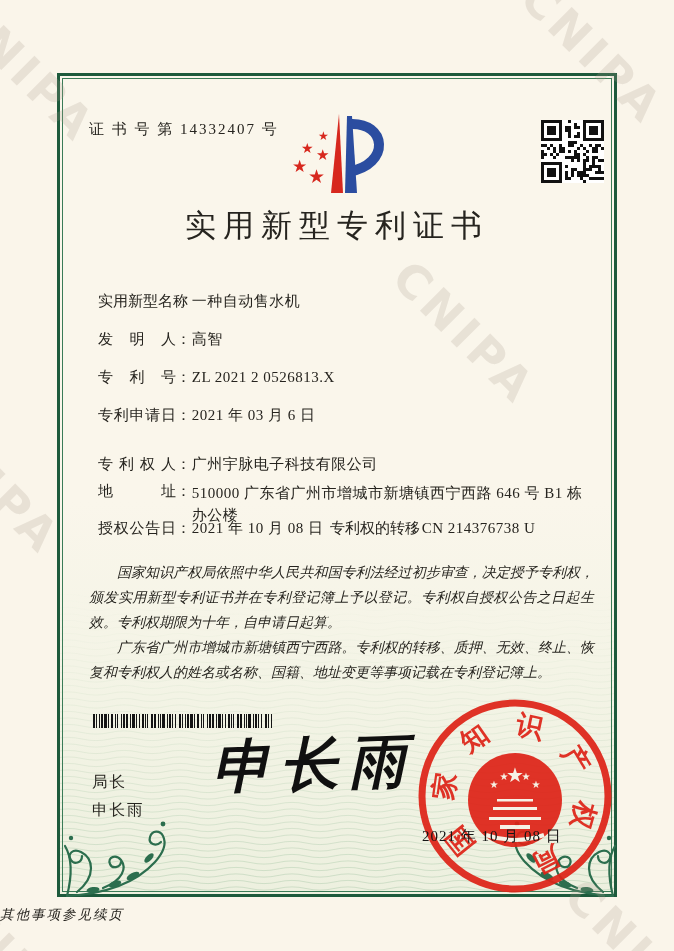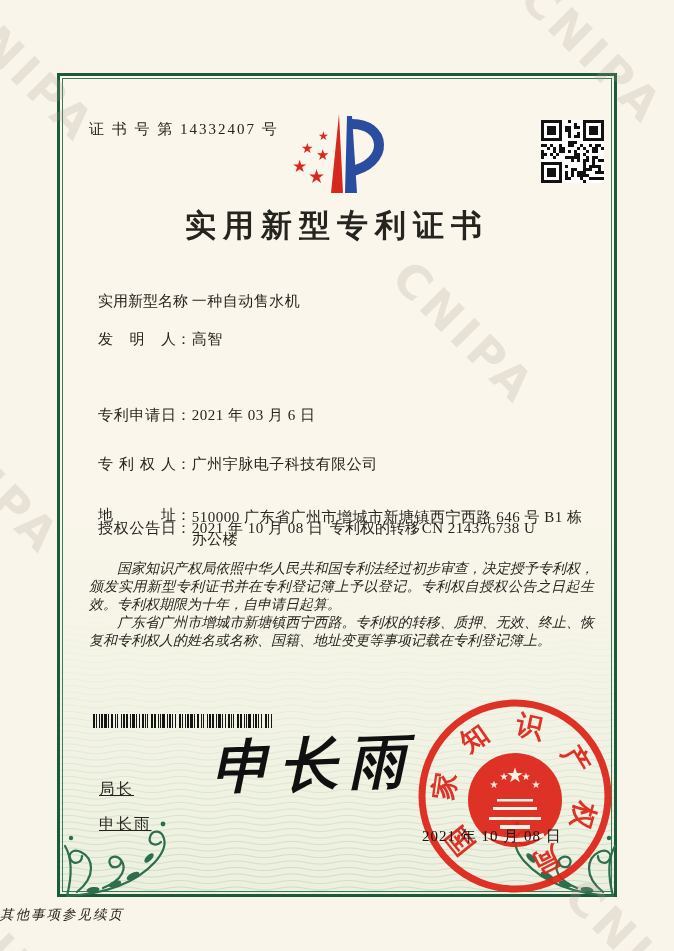--- a/index.html
+++ b/index.html
@@ -22,36 +22,36 @@
     box-sizing:border-box;border:3px solid #1d5a3c;z-index:1;
     background:linear-gradient(180deg,#faf6eb 0%,#faf6eb 52%,#f4f4e6 72%,#edf0df 100%);
   }
   .frame-inner{position:absolute;inset:2px;border:1px solid #3a7b57;pointer-events:none;}
   #waves{position:absolute;left:0;top:0;width:554px;height:818px;z-index:0;}
   .content{position:absolute;inset:0;z-index:3;}
   .cert-no{position:absolute;left:29px;top:44px;font-size:15px;letter-spacing:2px;}
   .logo{position:absolute;left:226px;top:36px;}
   .qr{position:absolute;left:481px;top:44px;}
   .title{position:absolute;left:0;top:129px;width:100%;text-align:center;
-    font-size:31px;font-weight:700;letter-spacing:7px;}
+    font-size:31px;font-weight:400;letter-spacing:7px;}
   .row{position:absolute;left:38px;width:522px;font-size:15px;white-space:nowrap;}
   .lbl{display:inline-block;width:78px;text-align:justify;text-align-last:justify;
     -moz-text-align-last:justify;vertical-align:top;}
   .colon{display:inline-block;margin-right:-3px;}
   .val{letter-spacing:.5px;}
   .val-wrap{display:inline-block;width:402px;white-space:normal;line-height:22px;
     vertical-align:top;letter-spacing:.5px;}
   .pair2{position:absolute;left:232px;top:0;}
   .pair2 .lbl{width:76px;}
   .body-text{position:absolute;left:29px;top:484px;width:505px;
-    font-size:14px;line-height:18px;text-align:justify;font-style:italic;}
+    font-size:14px;line-height:25px;text-align:justify;font-style:italic;}
   .body-text p{margin:0;text-indent:2em;}
   .barcode{position:absolute;left:33px;top:638px;}
   .signer{position:absolute;left:32px;top:692px;font-size:15.5px;line-height:28px;letter-spacing:2px;}
-  .signer div{margin:7px;text-decoration:underline;}
+  .signer div{margin:0;}
   .autograph{position:absolute;left:152px;top:650px;font-size:58px;letter-spacing:10px;
     transform:rotate(-2deg);font-style:italic;font-weight:600;color:#101010;z-index:4;white-space:nowrap;}
   .seal{position:absolute;left:350px;top:620px;z-index:3;opacity:.93;}
   .seal-date{position:absolute;left:362px;top:751px;font-size:15px;letter-spacing:1px;
     color:#151515;z-index:4;white-space:nowrap;}
   .page-line{position:absolute;left:0;top:794px;width:100%;text-align:center;
     font-size:13px;letter-spacing:1px;}
   .footer-note{position:absolute;left:0;top:906px;width:100%;text-align:left;
     font-size:13.5px;font-style:italic;letter-spacing:2px;z-index:2;}
   .flourish{position:absolute;z-index:2;}
@@ -281,29 +281,33 @@
     <div class="title">实用新型专利证书</div>
 
     <div class="row" style="top:216px">
       <span class="lbl">实用新型名称</span><span class="colon">：</span>
       <span class="val">一种自动售水机</span>
     </div>
     <div class="row" style="top:254px">
       <span class="lbl">发明人</span><span class="colon">：</span>
       <span class="val">高智</span>
     </div>
+    <div class="row" style="top:292px">
+      <span class="lbl">专利号</span><span class="colon">：</span>
+      <span class="val">ZL 2021 2 0526813.X</span>
+    </div>
     <div class="row" style="top:330px">
       <span class="lbl">专利申请日</span><span class="colon">：</span>
       <span class="val">2021 年 03 月 6 日</span>
     </div>
     <div class="row" style="top:379px">
       <span class="lbl">专利权人</span><span class="colon">：</span>
       <span class="val">广州宇脉电子科技有限公司</span>
     </div>
-    <div class="row" style="top:430px">
+    <div class="row" style="top:406px">
       <span class="lbl">地址</span><span class="colon">：</span>
       <span class="val-wrap">510000 广东省广州市增城市新塘镇西宁西路 646 号 B1 栋办公楼</span>
     </div>
     <div class="row" style="top:443px">
       <span class="lbl">授权公告日</span><span class="colon">：</span>
       <span class="val">2021 年 10 月 08 日</span>
       <span class="pair2">
         <span class="lbl">专利权的转移</span><span class="colon">：</span>
         <span class="val">CN 214376738 U</span>
       </span>

